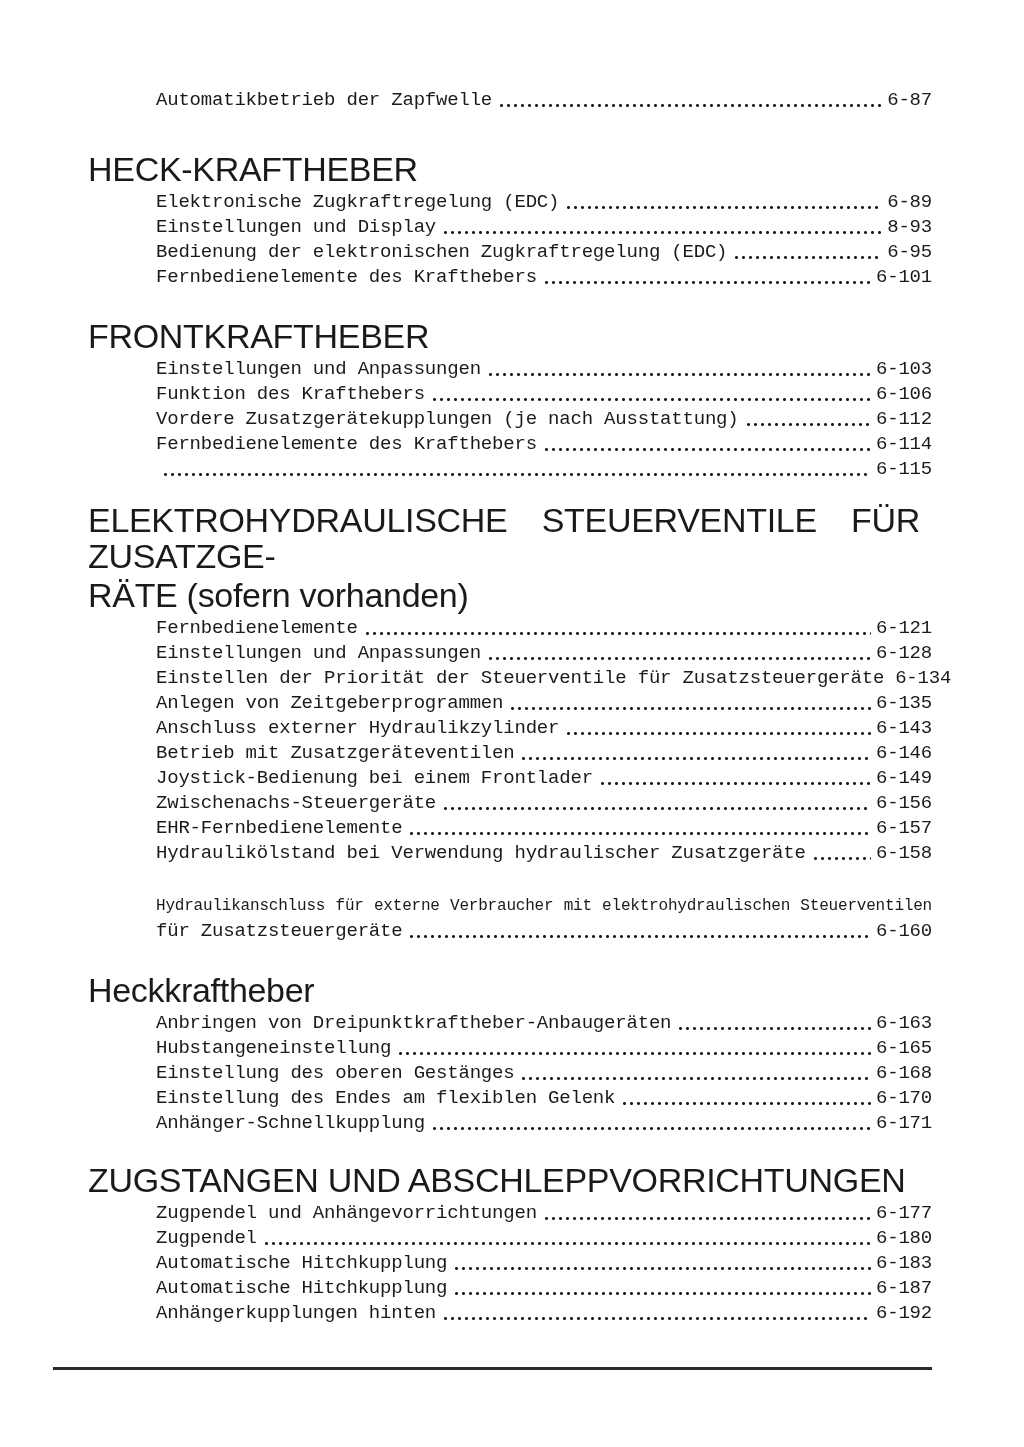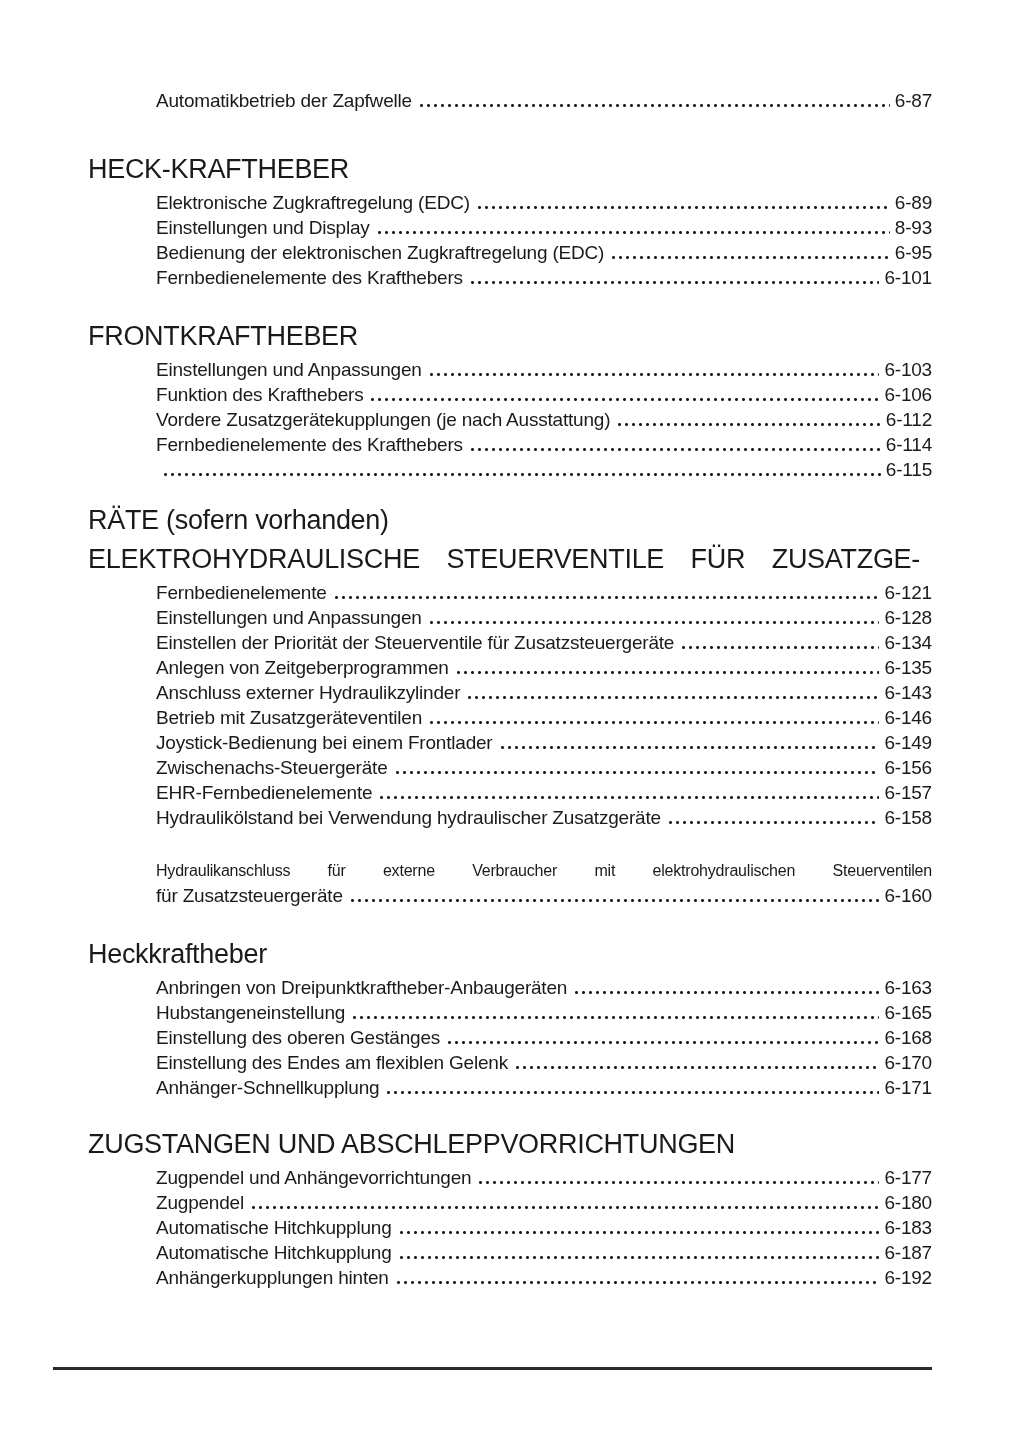--- a/index.html
+++ b/index.html
@@ -13,33 +13,33 @@
     overflow: hidden;
   }
   .content {
     position: absolute;
     left: 88px;
     top: 0;
     width: 844px;
   }
   .continued { padding-top: 88px; }
   .section-title {
-    font-size: 27px;
+    font-size: 34px;
     line-height: 36px;
     font-weight: 400;
     letter-spacing: -0.3px;
     margin: 0 12px 3px 0;
     white-space: nowrap;
   }
   .title-justified {
     white-space: normal;
     text-align: justify;
     text-align-last: justify;
   }
-  .entries { padding-left: 68px; }
+  .entries { padding-left: 68px; font-family: Liberation Mono, monospace; }
   .entry-row {
     display: flex;
     align-items: baseline;
     font-size: 19px;
     line-height: 25px;
     letter-spacing: -0.2px;
   }
   .entry-label { white-space: nowrap; }
   .entry-page { white-space: nowrap; }
   .leader {
@@ -137,22 +137,22 @@
           <span class="entry-page">6-114</span>
         </div>
         <div class="entry-row">
           <span class="leader"></span>
           <span class="entry-page">6-115</span>
         </div>
       </div>
     </div>
 
     <div class="section sec-3">
+      <h2 class="section-title title-justified">ELEKTROHYDRAULISCHE STEUERVENTILE FÜR ZUSATZGE-</h2>
       <h2 class="section-title">RÄTE (sofern vorhanden)</h2>
-      <h2 class="section-title title-justified">ELEKTROHYDRAULISCHE STEUERVENTILE FÜR ZUSATZGE-</h2>
       <div class="entries">
         <div class="entry-row">
           <span class="entry-label">Fernbedienelemente</span>
           <span class="leader"></span>
           <span class="entry-page">6-121</span>
         </div>
         <div class="entry-row">
           <span class="entry-label">Einstellungen und Anpassungen</span>
           <span class="leader"></span>
           <span class="entry-page">6-128</span>

